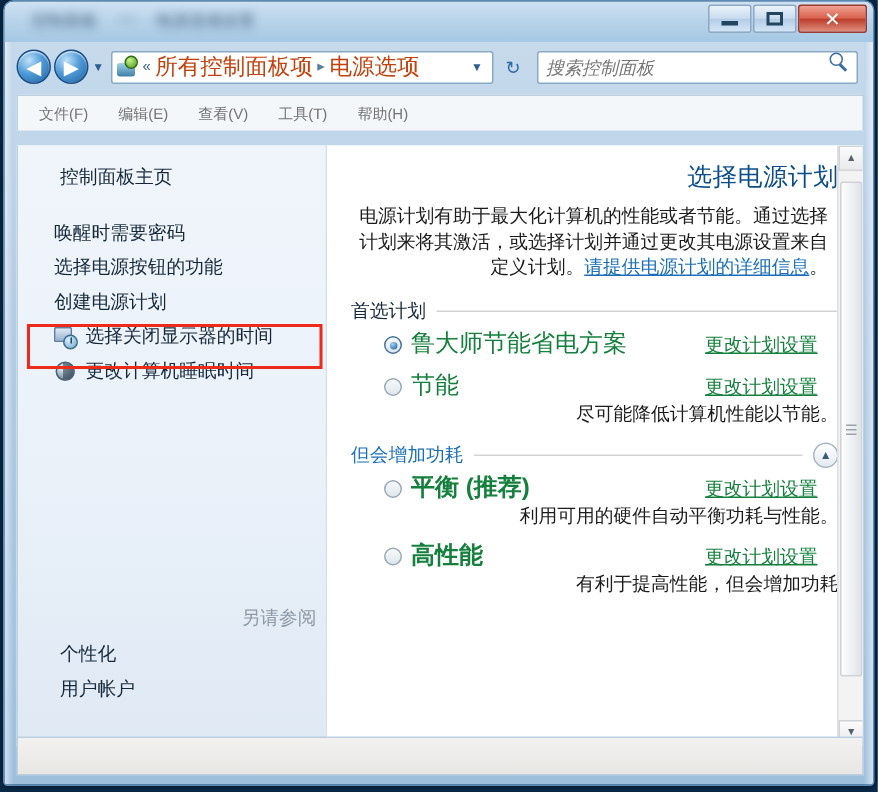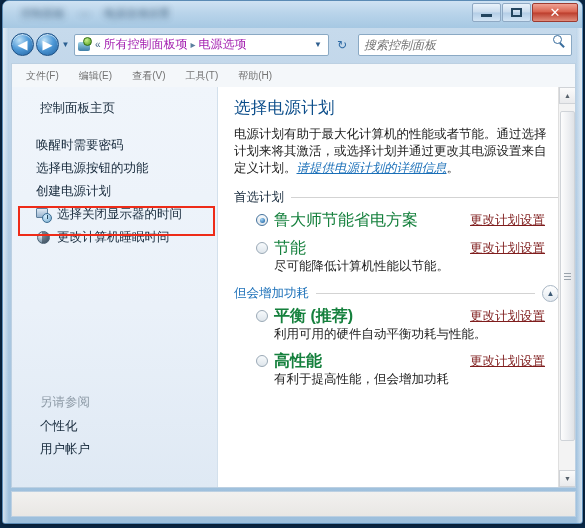--- a/index.html
+++ b/index.html
@@ -81,21 +81,21 @@
     background: #fff; border: 1px solid #8aa9c4; border-radius: 2px;
     display: flex; align-items: center; padding: 0 2px; gap: 3px;
   }
   .cp-icon {
     width: 15px; height: 15px; position: relative; flex: 0 0 15px;
   }
   .cp-icon .base { position:absolute; left:1px; bottom:1px; width:12px; height:9px;
     background: linear-gradient(180deg,#9fd4e8,#3e7fa8); border-radius:2px; }
   .cp-icon .dot { position:absolute; right:0px; top:0px; width:9px; height:9px; border-radius:50%;
     background: radial-gradient(circle at 35% 30%, #c8f08a, #4e9b1d); border:1px solid #2f6b10;}
-  .crumb { color: #a21caf; font-size: 12px; white-space: nowrap; }
+  .crumb { color: #c2410c; font-size: 15px; white-space: nowrap; }
   .crumb.sep { color: #5a7e9e; font-size: 10px; }
   .crumb.chev { color: #44668a; font-size: 10px; }
   .addr-caret { margin-left: auto; color: #2f5f8f; font-size: 8px; padding-right: 4px; }
   .refreshbtn {
     width: 22px; height: 22px; margin-left: 2px;
     display: flex; align-items: center; justify-content: center;
     color: #2f6ba5; font-size: 12px;
   }
   .searchbox {
     flex: 1; height: 22px; margin-left: 5px; margin-right: 2px;
@@ -115,23 +115,23 @@
   .menubar {
     position: absolute; left: 8px; top: 62px; width: 565px; height: 24px;
     background: #f4f7fa;
     border: 1px solid #bcd0e2; border-bottom: none;
     display: flex; align-items: center; padding-left: 14px; gap: 20px;
   }
   .menuitem { color: #737373; font-size: 10px; }
 
   
   .panes {
-    position: absolute; left: 8px; top: 86px; width: 565px; height: 401px;
+    position: absolute; left: 8px; top: 96px; width: 565px; height: 401px;
     border: 1px solid #bcd0e2; border-top: none;
-    display: flex; background: #fff;
+    display: flex; background: #fff; text-align: right;
   }
   .sidebar {
     width: 206px; flex: 0 0 206px;
     background: linear-gradient(180deg,#f0f5fb 0%, #eaf1f9 55%, #dfe9f4 100%);
     border-right: 1px solid #d3e0ec;
     position: relative; padding-top: 10px;
   }
   .side-link {
     display: flex; align-items: center; gap: 5px;
     padding: 3px 6px 3px 24px;
@@ -174,21 +174,21 @@
   }
   .content-inner { padding: 10px 16px 0 16px; }
   h1.page-title {
     color: #0b4d8a; font-size: 16.5px; font-weight: normal;
     margin-bottom: 7px; letter-spacing: .3px;
   }
   p.page-desc {
     color: #1b1b1b; font-size: 12.5px; line-height: 17px;
     max-width: 318px; margin-bottom: 12px;
   }
-  a.link { color: #1a6fb8; text-decoration: underline; cursor: pointer; font-style: italic; }
+  a.link { color: #1a6fb8; text-decoration: underline; cursor: pointer; }
   .section-head {
     display: flex; align-items: center; gap: 7px;
     margin-top: 4px; margin-bottom: 6px;
   }
   .section-head .label { color: #15283a; font-size: 12.5px; white-space: nowrap; }
   .section-head .label.linkish { color: #1a6fb8; }
   .section-head .rule { flex: 1; height: 1px; background: #d3d3d3; }
   .chev-btn {
     width: 17px; height: 17px; border-radius: 50%;
     border: 1px solid #a8b6c4;
@@ -208,21 +208,21 @@
   }
   .radio.checked { border-color: #45739d; }
   .radio.checked:after {
     content:""; position:absolute; left:2.5px; top:2.5px; width:5px; height:5px;
     border-radius:50%; background: radial-gradient(circle at 35% 30%, #9fd3f5, #11579b);
   }
   .plan-name { color: #15803d; font-size: 16px; line-height: 16px; }
   .plan-name.bold { font-weight: bold; }
   .plan-link {
     margin-left: auto; margin-right: 14px;
-    color: #7f1d1d; font-size: 12.5px; text-decoration: underline;
+    color: #15803d; font-size: 12.5px; text-decoration: underline;
     white-space: nowrap;
   }
   .plan-desc {
     margin-left: 40px; margin-top: 1px; max-width: 290px;
     color: #1b1b1b; font-size: 12.5px; line-height: 16px;
   }
 
   
   .vscroll {
     position: absolute; right: 0; top: 0; width: 17px; height: 100%;

